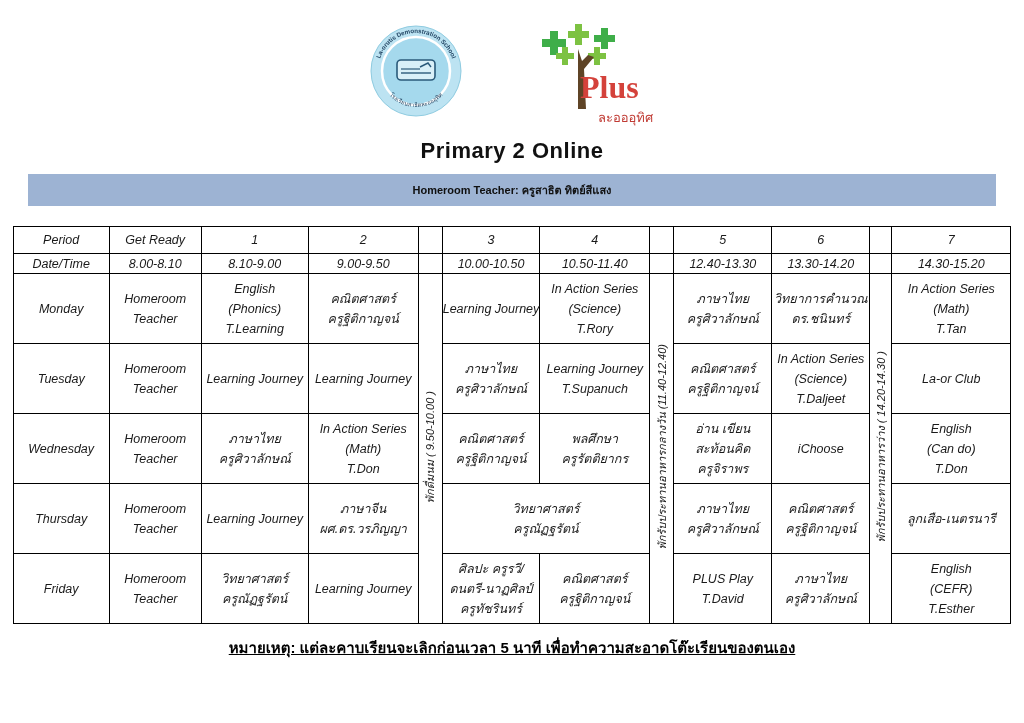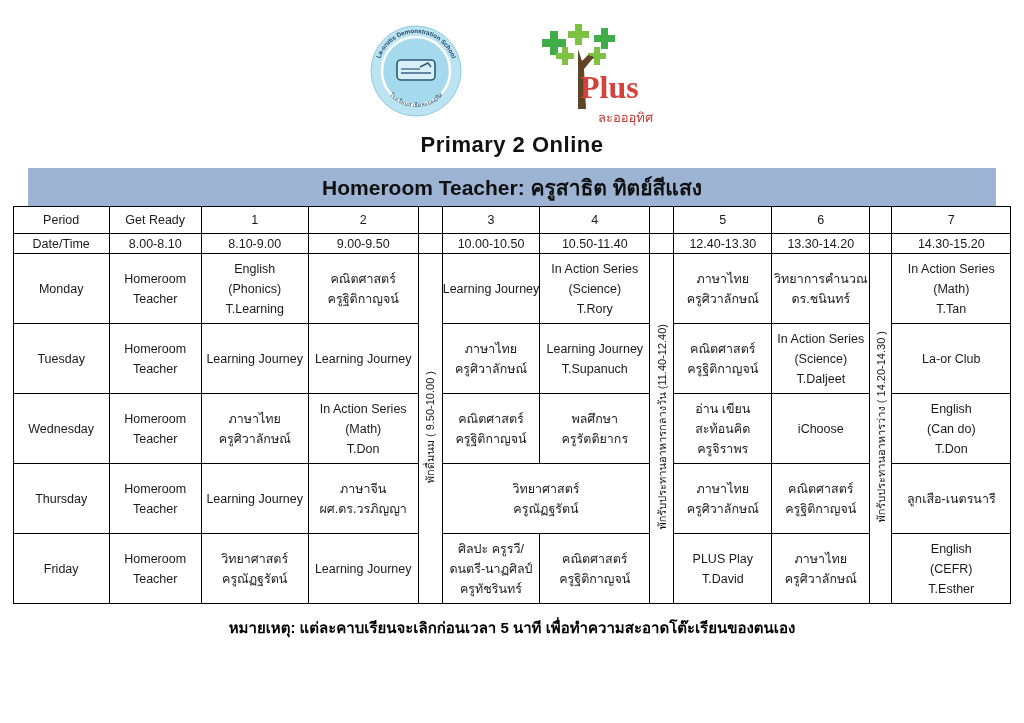--- a/index.html
+++ b/index.html
@@ -14,48 +14,49 @@
   }
   .school-logo{width:92px;height:92px;}
   .laor-logo{position:relative;width:178px;height:92px;font-family:"Liberation Serif","DejaVu Serif",serif;}
   .laor-tree{position:absolute;left:52px;top:-2px;width:110px;height:94px;}
   .laor-text{position:absolute;left:0;top:44px;font-size:32px;font-weight:bold;color:#c03a33;letter-spacing:1px;}
   .laor-text .laor-main{color:#b03030;}
   .laor-plus{position:absolute;left:104px;top:44px;font-size:32px;font-weight:bold;color:#d4423b;}
   .laor-sub{position:absolute;left:122px;top:82px;font-size:13px;color:#c03a33;}
   .page-title{
     text-align:center;font-size:22px;font-weight:bold;color:#111;
-    margin-top:14px;letter-spacing:0.5px;
+    margin-top:20px;letter-spacing:0.5px;
   }
   
   .homeroom-band{
-    margin:10px 28px 0 28px;height:38px;
+    margin:10px 28px 0 28px;height:32px;
     display:flex;align-items:center;justify-content:center;
-    font-size:21px;font-weight:bold;color:#101010;
+    font-size:11px;font-weight:bold;color:#101010;
   }
   
   table.timetable{
-    border-collapse:collapse;table-layout:fixed;margin:0 auto 0 auto;
+    border-collapse:collapse;table-layout:fixed;margin:20px auto 0 auto;font-style:italic;
   }
   table.timetable td{
     border:1px solid #000;text-align:center;vertical-align:middle;
     padding:0;font-size:12.5px;color:#1a1a1a;
   }
   tr.row-period{height:27px;}
   tr.row-time{height:20px;}
   tr.day-row{height:70px;}
   .cell-line{white-space:nowrap;line-height:20px;}
   .vtext{
     writing-mode:vertical-rl;transform:rotate(180deg);
     font-size:11px;white-space:nowrap;display:inline-block;
   }
   
   .footer-note{
     text-align:center;font-weight:bold;font-size:15px;color:#000;
     margin-top:12px;
+    text-decoration:underline;
   }
 </style>
 </head>
 <body>
 
 <div class="logo-strip">
   <svg class="school-logo" viewBox="0 0 92 92">
     <circle cx="46" cy="46" r="45" fill="#bce3f2" stroke="#8ecbe0" stroke-width="1"></circle>
     <circle cx="46" cy="46" r="34" fill="#a5d9ed" stroke="#ffffff" stroke-width="2.5"></circle>
     <defs>

